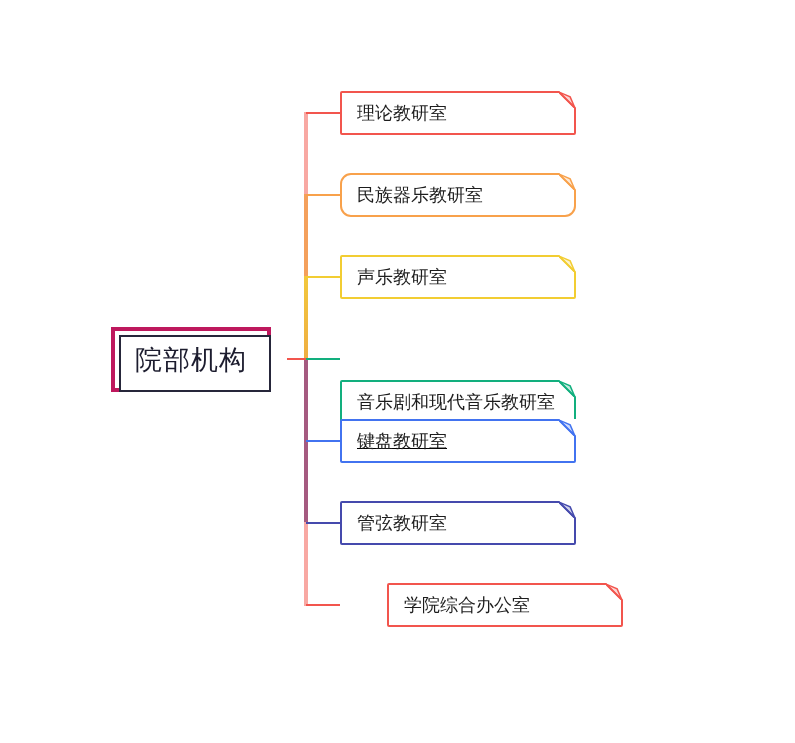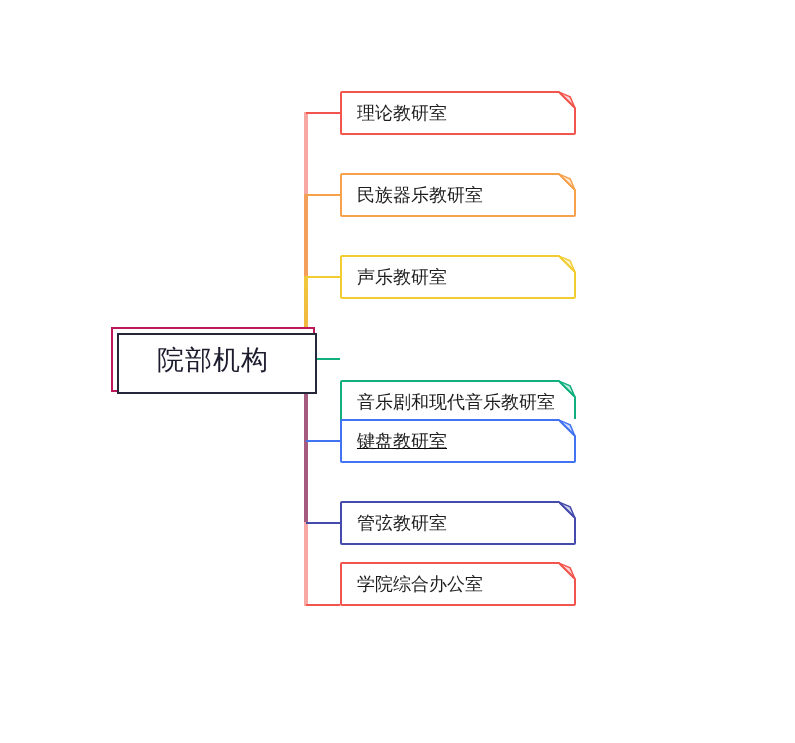--- a/index.html
+++ b/index.html
@@ -36,23 +36,23 @@
     position: absolute;
     left: 287px; width: 19px; height: 2px;
     top: 358px;
     background: var(--c);
   }
 
   
   .root-node {
     position: absolute;
     left: 111px; top: 327px;
-    width: 204px; height: 65px;
+    width: 160px; height: 65px;
     box-sizing: border-box;
-    border: 2px solid #be185d;
+    border: 4px solid #be185d;
     background: #ffffff;
     display: flex; align-items: center; justify-content: center;
     z-index: 1;
   }
   .root-node::before {
     content: "";
     position: absolute;
     left: 4px; top: 4px;
     width: 100%; height: 100%;
     box-sizing: border-box;
@@ -122,21 +122,21 @@
 <div class="stub" style="top: 112px; --c: #f2554d;"></div>
     <div class="node" style="top: 91px; --c: #f2554d;">
       <span class="node-label">理论教研室</span>
       <svg class="fold" viewBox="0 0 16 16">
         <polygon points="0,0 16,0 16,16" fill="#ffffff"></polygon>
         <polygon class="fold-flap" points="0,1 10.5,5.5 15,16"></polygon>
         <path class="fold-cut" d="M0,1 L15,16"></path>
       </svg>
     </div>
     <div class="stub" style="top: 194px; --c: #f8a14b;"></div>
-    <div class="node" style="top: 173px; --c: #f8a14b;">
+    <div class="node" style="top: 173px; border-radius: 11px; --c: #f8a14b;">
       <span class="node-label">民族器乐教研室</span>
       <svg class="fold" viewBox="0 0 16 16">
         <polygon points="0,0 16,0 16,16" fill="#ffffff"></polygon>
         <polygon class="fold-flap" points="0,1 10.5,5.5 15,16"></polygon>
         <path class="fold-cut" d="M0,1 L15,16"></path>
       </svg>
     </div>
     <div class="stub" style="top: 276px; --c: #f2cd32;"></div>
     <div class="node" style="top: 255px; --c: #f2cd32;">
       <span class="node-label">声乐教研室</span>
@@ -167,21 +167,21 @@
     <div class="stub" style="top: 522px; --c: #454aad;"></div>
     <div class="node" style="top: 501px; text-align: right; --c: #454aad;">
       <span class="node-label">管弦教研室</span>
       <svg class="fold" viewBox="0 0 16 16">
         <polygon points="0,0 16,0 16,16" fill="#ffffff"></polygon>
         <polygon class="fold-flap" points="0,1 10.5,5.5 15,16"></polygon>
         <path class="fold-cut" d="M0,1 L15,16"></path>
       </svg>
     </div>
     <div class="stub" style="top: 604px; --c: #f2554d;"></div>
-    <div class="node" style="top: 562px; --c: #f2554d;">
+    <div class="node" style="top: 583px; margin-left: 47px; --c: #f2554d;">
       <span class="node-label">学院综合办公室</span>
       <svg class="fold" viewBox="0 0 16 16">
         <polygon points="0,0 16,0 16,16" fill="#ffffff"></polygon>
         <polygon class="fold-flap" points="0,1 10.5,5.5 15,16"></polygon>
         <path class="fold-cut" d="M0,1 L15,16"></path>
       </svg>
     </div>
   </div>
 
 </body></html>

